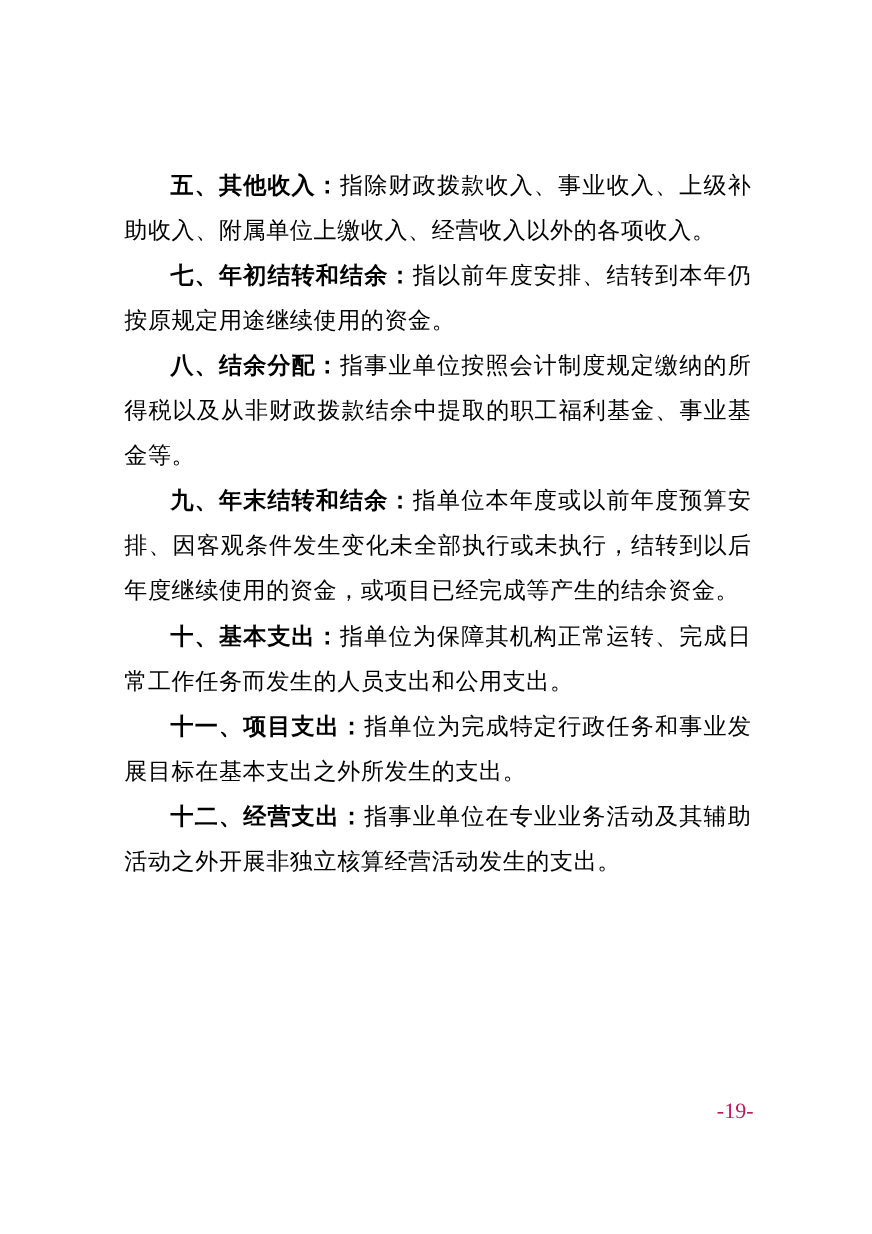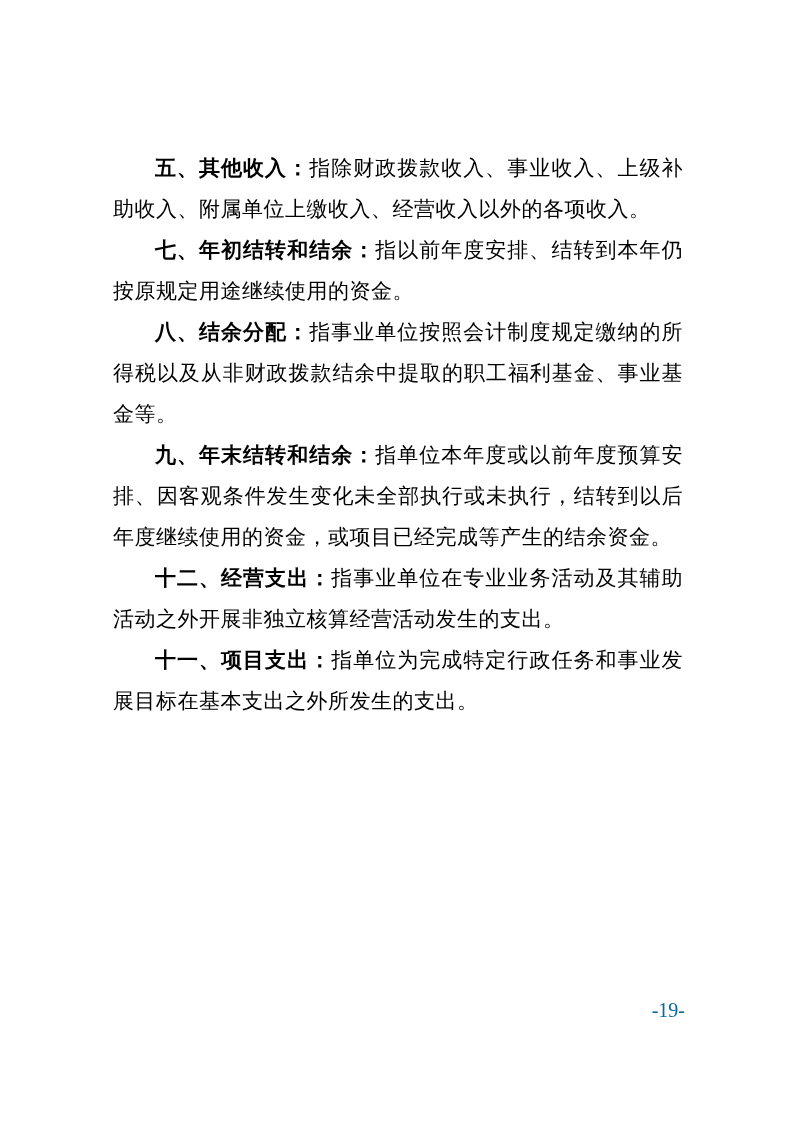--- a/index.html
+++ b/index.html
@@ -34,41 +34,42 @@
   }
   .para .lead {
     font-weight: bold;
   }
   .page-number {
     position: absolute;
     top: 998px;
     right: 108px;
     font-size: 20px;
     line-height: 24px;
-    color: #0369a1;
+    color: #be185d;
     font-family: "Liberation Serif", "DejaVu Serif", serif;
   }
 </style>
 </head>
 <body>
 
 <div class="page">
   <div class="content">
 
     <p class="para"><span class="lead">五、其他收入：</span><span class="body-text">指除财政拨款收入、事业收入、上级补助收入、附属单位上缴收入、经营收入以外的各项收入。</span></p>
 
 
     <p class="para"><span class="lead">七、年初结转和结余：</span><span class="body-text">指以前年度安排、结转到本年仍按原规定用途继续使用的资金。</span></p>
 
     <p class="para"><span class="lead">八、结余分配：</span><span class="body-text">指事业单位按照会计制度规定缴纳的所得税以及从非财政拨款结余中提取的职工福利基金、事业基金等。</span></p>
 
     <p class="para"><span class="lead">九、年末结转和结余：</span><span class="body-text">指单位本年度或以前年度预算安排、因客观条件发生变化未全部执行或未执行，结转到以后年度继续使用的资金，或项目已经完成等产生的结余资金。</span></p>
 
+    <p class="para"><span class="lead">十、基本支出：</span><span class="body-text">指单位为保障其机构正常运转、完成日常工作任务而发生的人员支出和公用支出。</span></p>
+
+    <p class="para"><span class="lead">十一、项目支出：</span><span class="body-text">指单位为完成特定行政任务和事业发展目标在基本支出之外所发生的支出。</span></p>
 
     <p class="para"><span class="lead">十二、经营支出：</span><span class="body-text">指事业单位在专业业务活动及其辅助活动之外开展非独立核算经营活动发生的支出。</span></p>
-
-    <p class="para"><span class="lead">十一、项目支出：</span><span class="body-text">指单位为完成特定行政任务和事业发展目标在基本支出之外所发生的支出。</span></p>
 
 
   </div>
 
   <div class="page-number">-19-</div>
 </div>
 
 </body></html>

